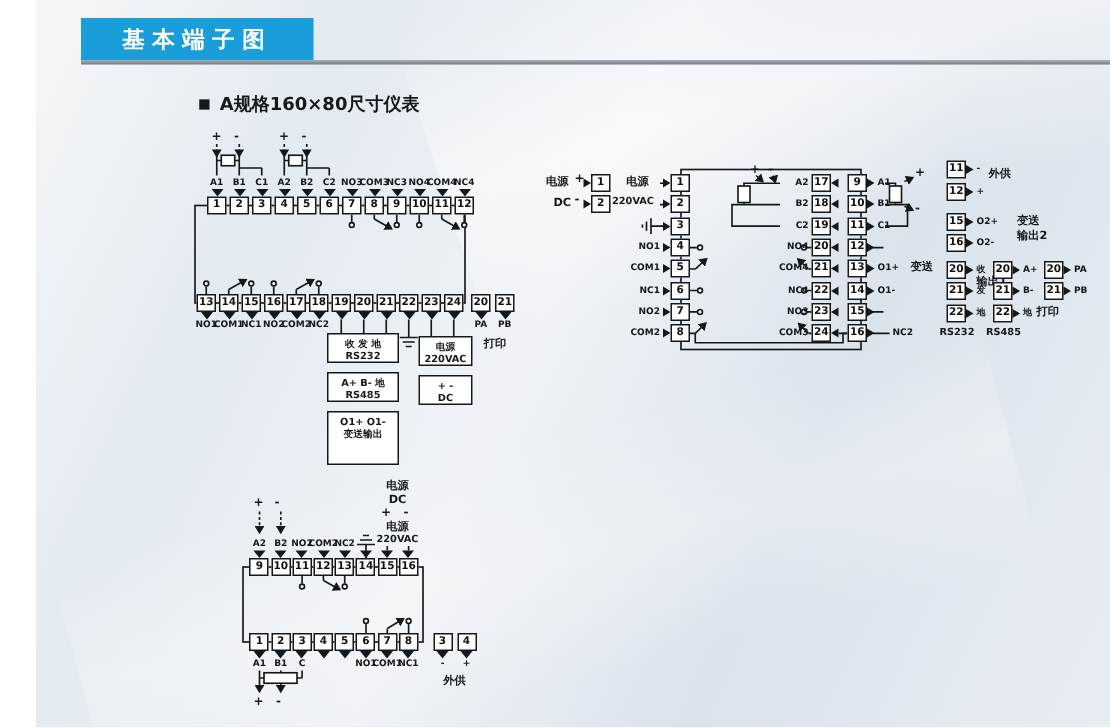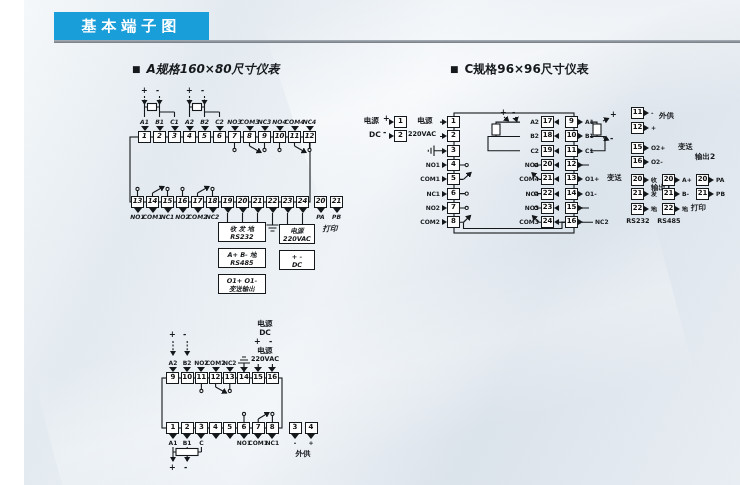--- a/index.html
+++ b/index.html
@@ -54,21 +54,21 @@
 </head>
 <body>
 
 <div class="screen">
   <div class="streak s1"></div>
   <div class="streak s2"></div>
 
   <div class="hdr-tab">基本端子图</div>
   <div class="hdr-line"></div>
 
-  <div class="diag" style="left:104px;top:62px;width:236px;height:232px;font-style:italic;">
+  <div class="diag" style="left:104px;top:62px;width:236px;height:232px;">
     <svg width="236" height="232" viewBox="0 0 236 232">
       <defs>
           <marker id="arrA" markerWidth="6" markerHeight="6" refX="4" refY="3" orient="auto">
             <path d="M0,0L5,3L0,6Z" fill="#15181b"></path>
           </marker>
         </defs>
       <g stroke="#15181b" stroke-width="1.1" fill="none">
         <rect x="2" y="75" width="180" height="65"></rect>
 
         <path d="M16.5,34 V42" stroke-dasharray="2,1.6" marker-end="url(#arrA)"></path>
@@ -252,21 +252,21 @@
     <div class="cap ta-c" style="left:188px;top:162px;width:28px;">打印</div>
 
     <div class="opt" style="left:90px;top:160px;width:48px;height:20px;">
       <div>收 发 地</div>
         <div>RS232</div>
     </div>
     <div class="opt" style="left:90px;top:186px;width:48px;height:20px;">
       <div>A+ B- 地</div>
         <div>RS485</div>
     </div>
-    <div class="opt" style="left:90px;top:212px;width:48px;height:20px;">
+    <div class="opt" style="left:90px;top:212px;width:48px;height:36px;">
       <div>O1+ O1-</div>
         <div>变送输出</div>
     </div>
     <div class="opt" style="left:151px;top:162px;width:36px;height:20px;">
       <div>电源</div>
         <div>220VAC</div>
     </div>
     <div class="opt" style="left:151px;top:188px;width:36px;height:20px;">
       <div>+      -</div>
         <div>DC</div>
@@ -310,23 +310,20 @@
 
         <path d="M226,60.15 H233 V62 M226,74.45 H233 M233,73 V74.45 M226,88.75 H241 V74.45 H233"></path>
         <rect x="229" y="62" width="8" height="11" fill="#fff"></rect>
         <path d="M239,59 L244.5,56.5" stroke-dasharray="2,1.6" marker-end="url(#arrC)"></path>
         <path d="M239,75.5 L244.5,78" stroke-dasharray="2,1.6" marker-end="url(#arrC)"></path>
 
         <path d="M218,103.05 H225 M218,145.95 H225 M218,160.25 H229"></path>
       </g>
     </svg>
 
-    <div class="sec-title" style="left:86px;top:0;">
-      <span class="bullet">■</span><span>C规格96×96尺寸仪表</span>
-    </div>
 
     <div class="cap" style="left:0;top:54px;">电源</div>
     <div class="cap" style="left:5px;top:68px;">DC</div>
     <span class="mark" style="left:19px;top:53px;">+</span>
     <span class="mark" style="left:19px;top:67px;">-</span>
     <div class="strip v o-left" style="left:23px;top:53px;width:20px;--ph:14.3px;">
         <div class="term">
           <span class="t-label"></span>
           <span class="t-wedge"></span>
           <span class="t-box">1</span>
@@ -496,21 +493,21 @@
           <span class="t-wedge"></span>
           <span class="t-label">O2+</span>
         </div>
         <div class="term">
           <span class="t-box">16</span>
           <span class="t-wedge"></span>
           <span class="t-label">O2-</span>
         </div>
       </div>
     <div class="cap" style="left:314px;top:80px;">变送</div>
-    <div class="cap" style="left:331px;top:90px;">输出2</div>
+    <div class="cap" style="left:314px;top:90px;">输出2</div>
 
     <div class="strip v o-right" style="left:267px;top:110.7px;width:40px;--ph:14.5px;">
         <div class="term">
           <span class="t-box">20</span>
           <span class="t-wedge"></span>
           <span class="t-label">收</span>
         </div>
         <div class="term">
           <span class="t-box">21</span>
           <span class="t-wedge"></span>

